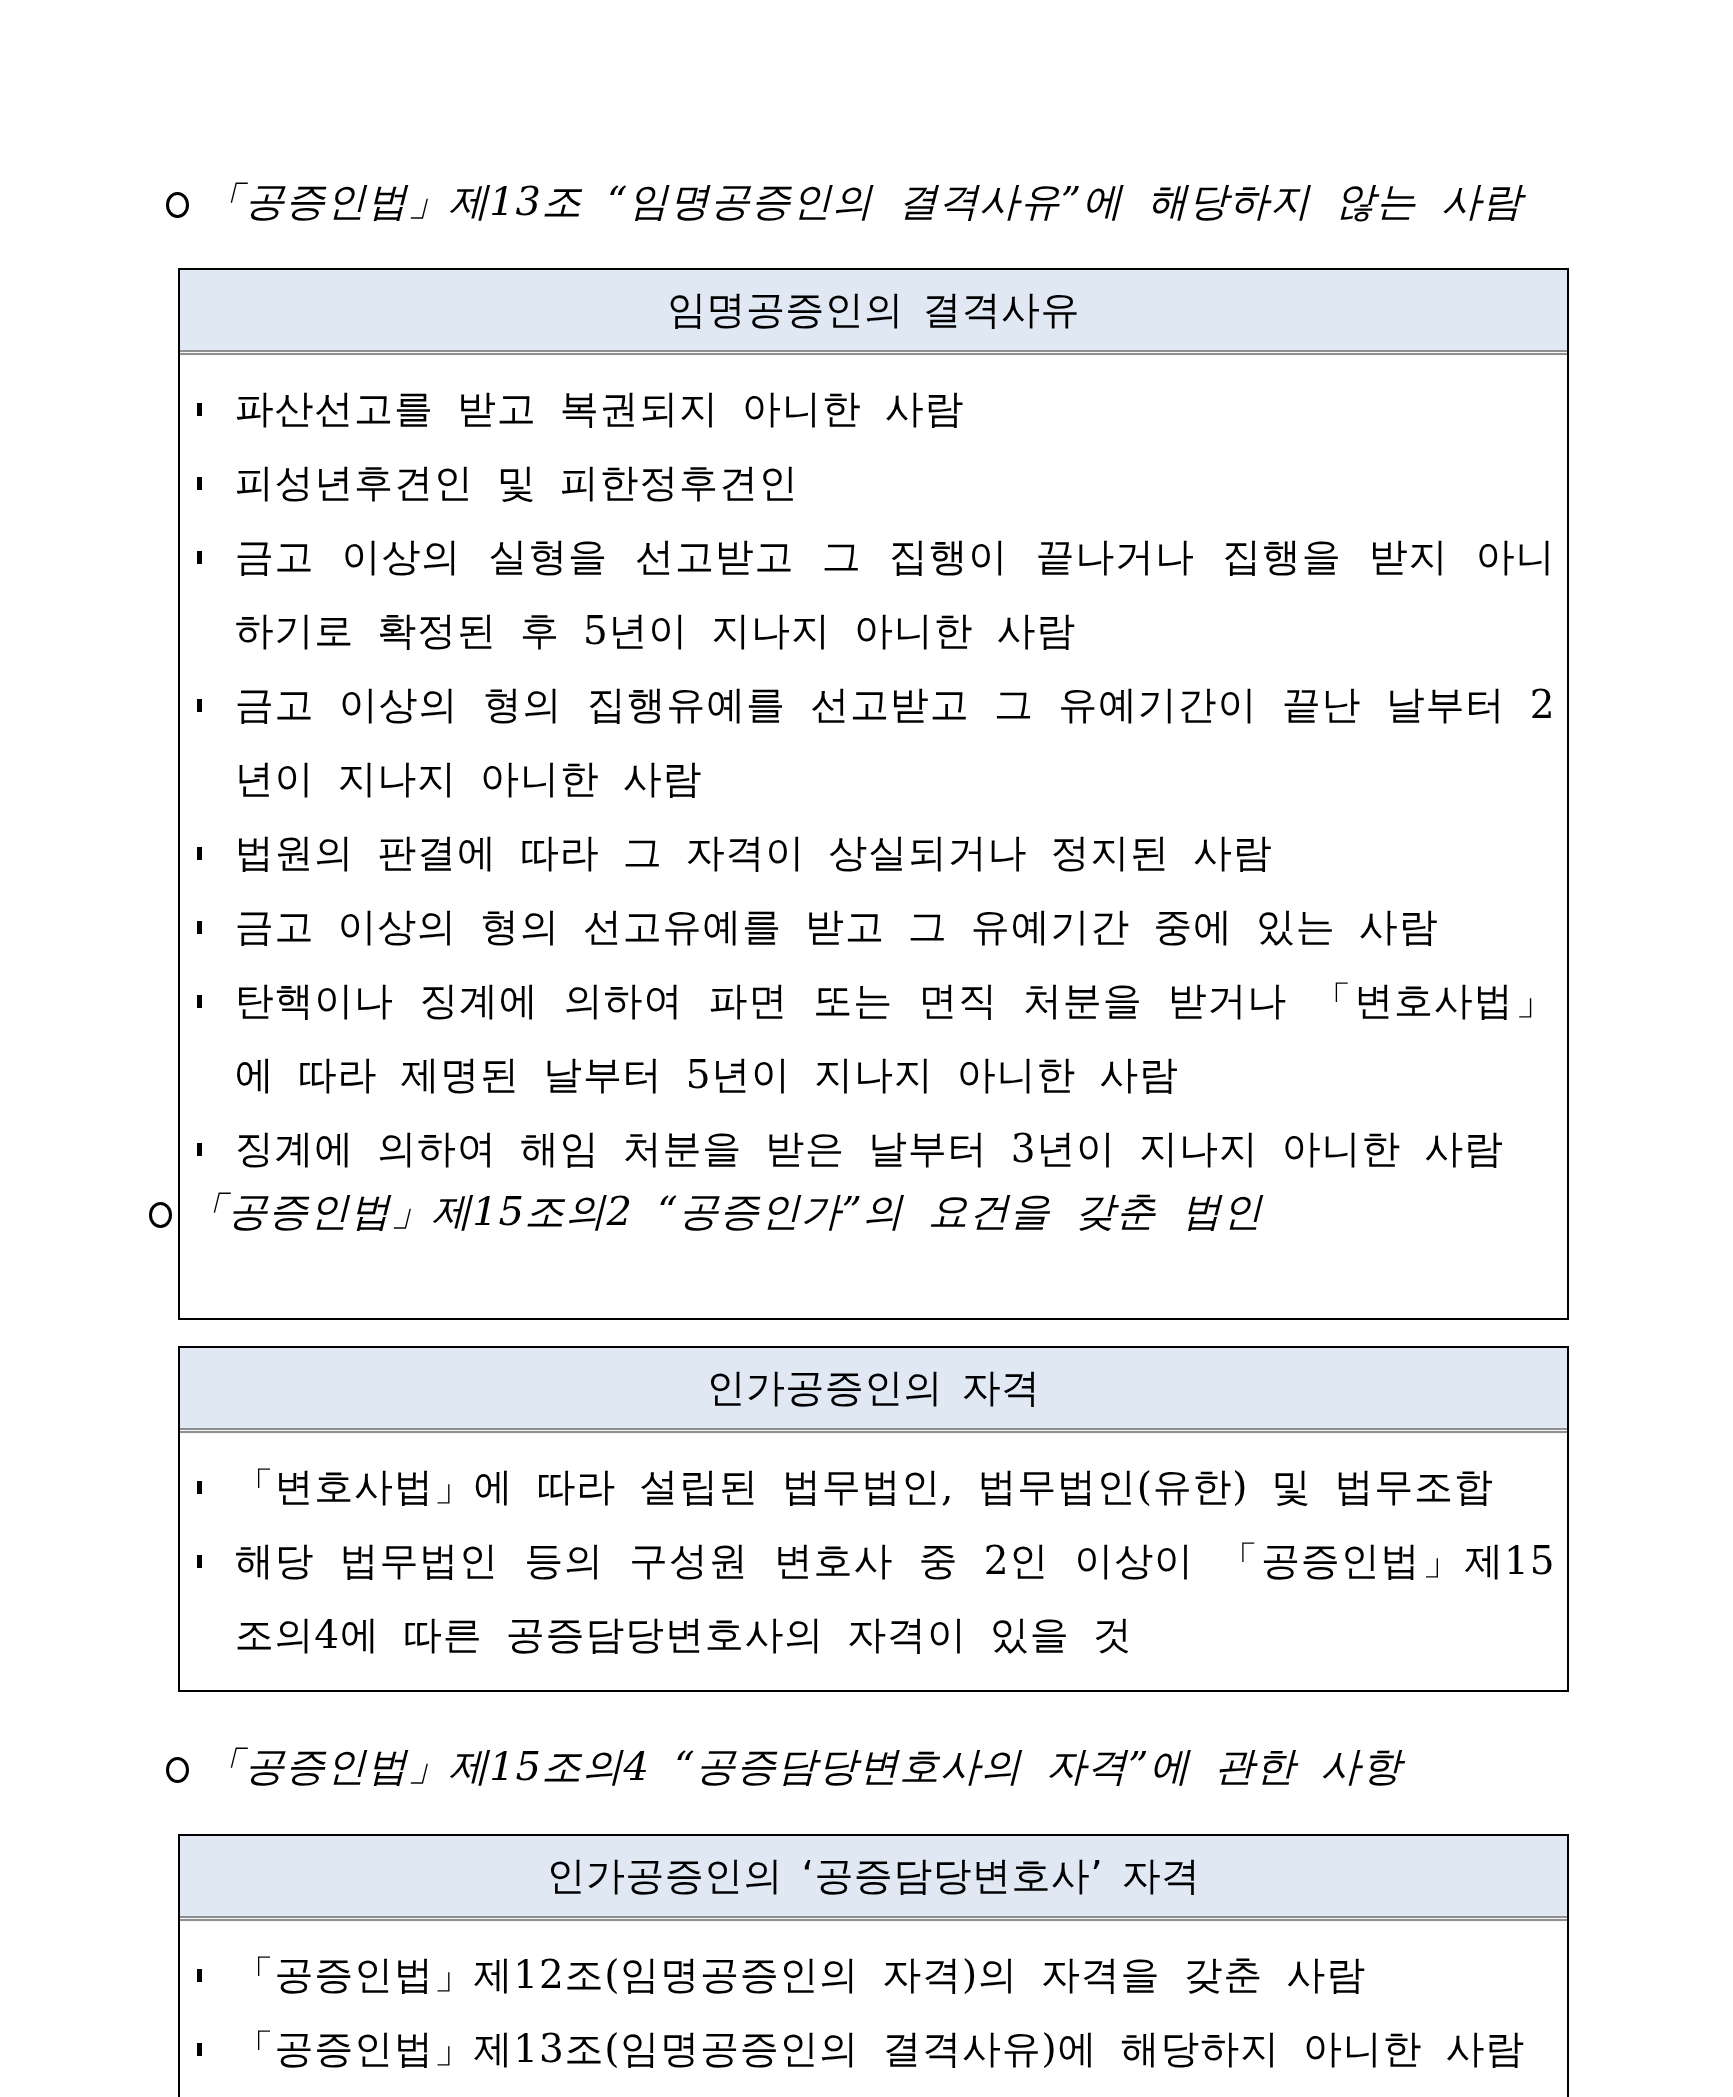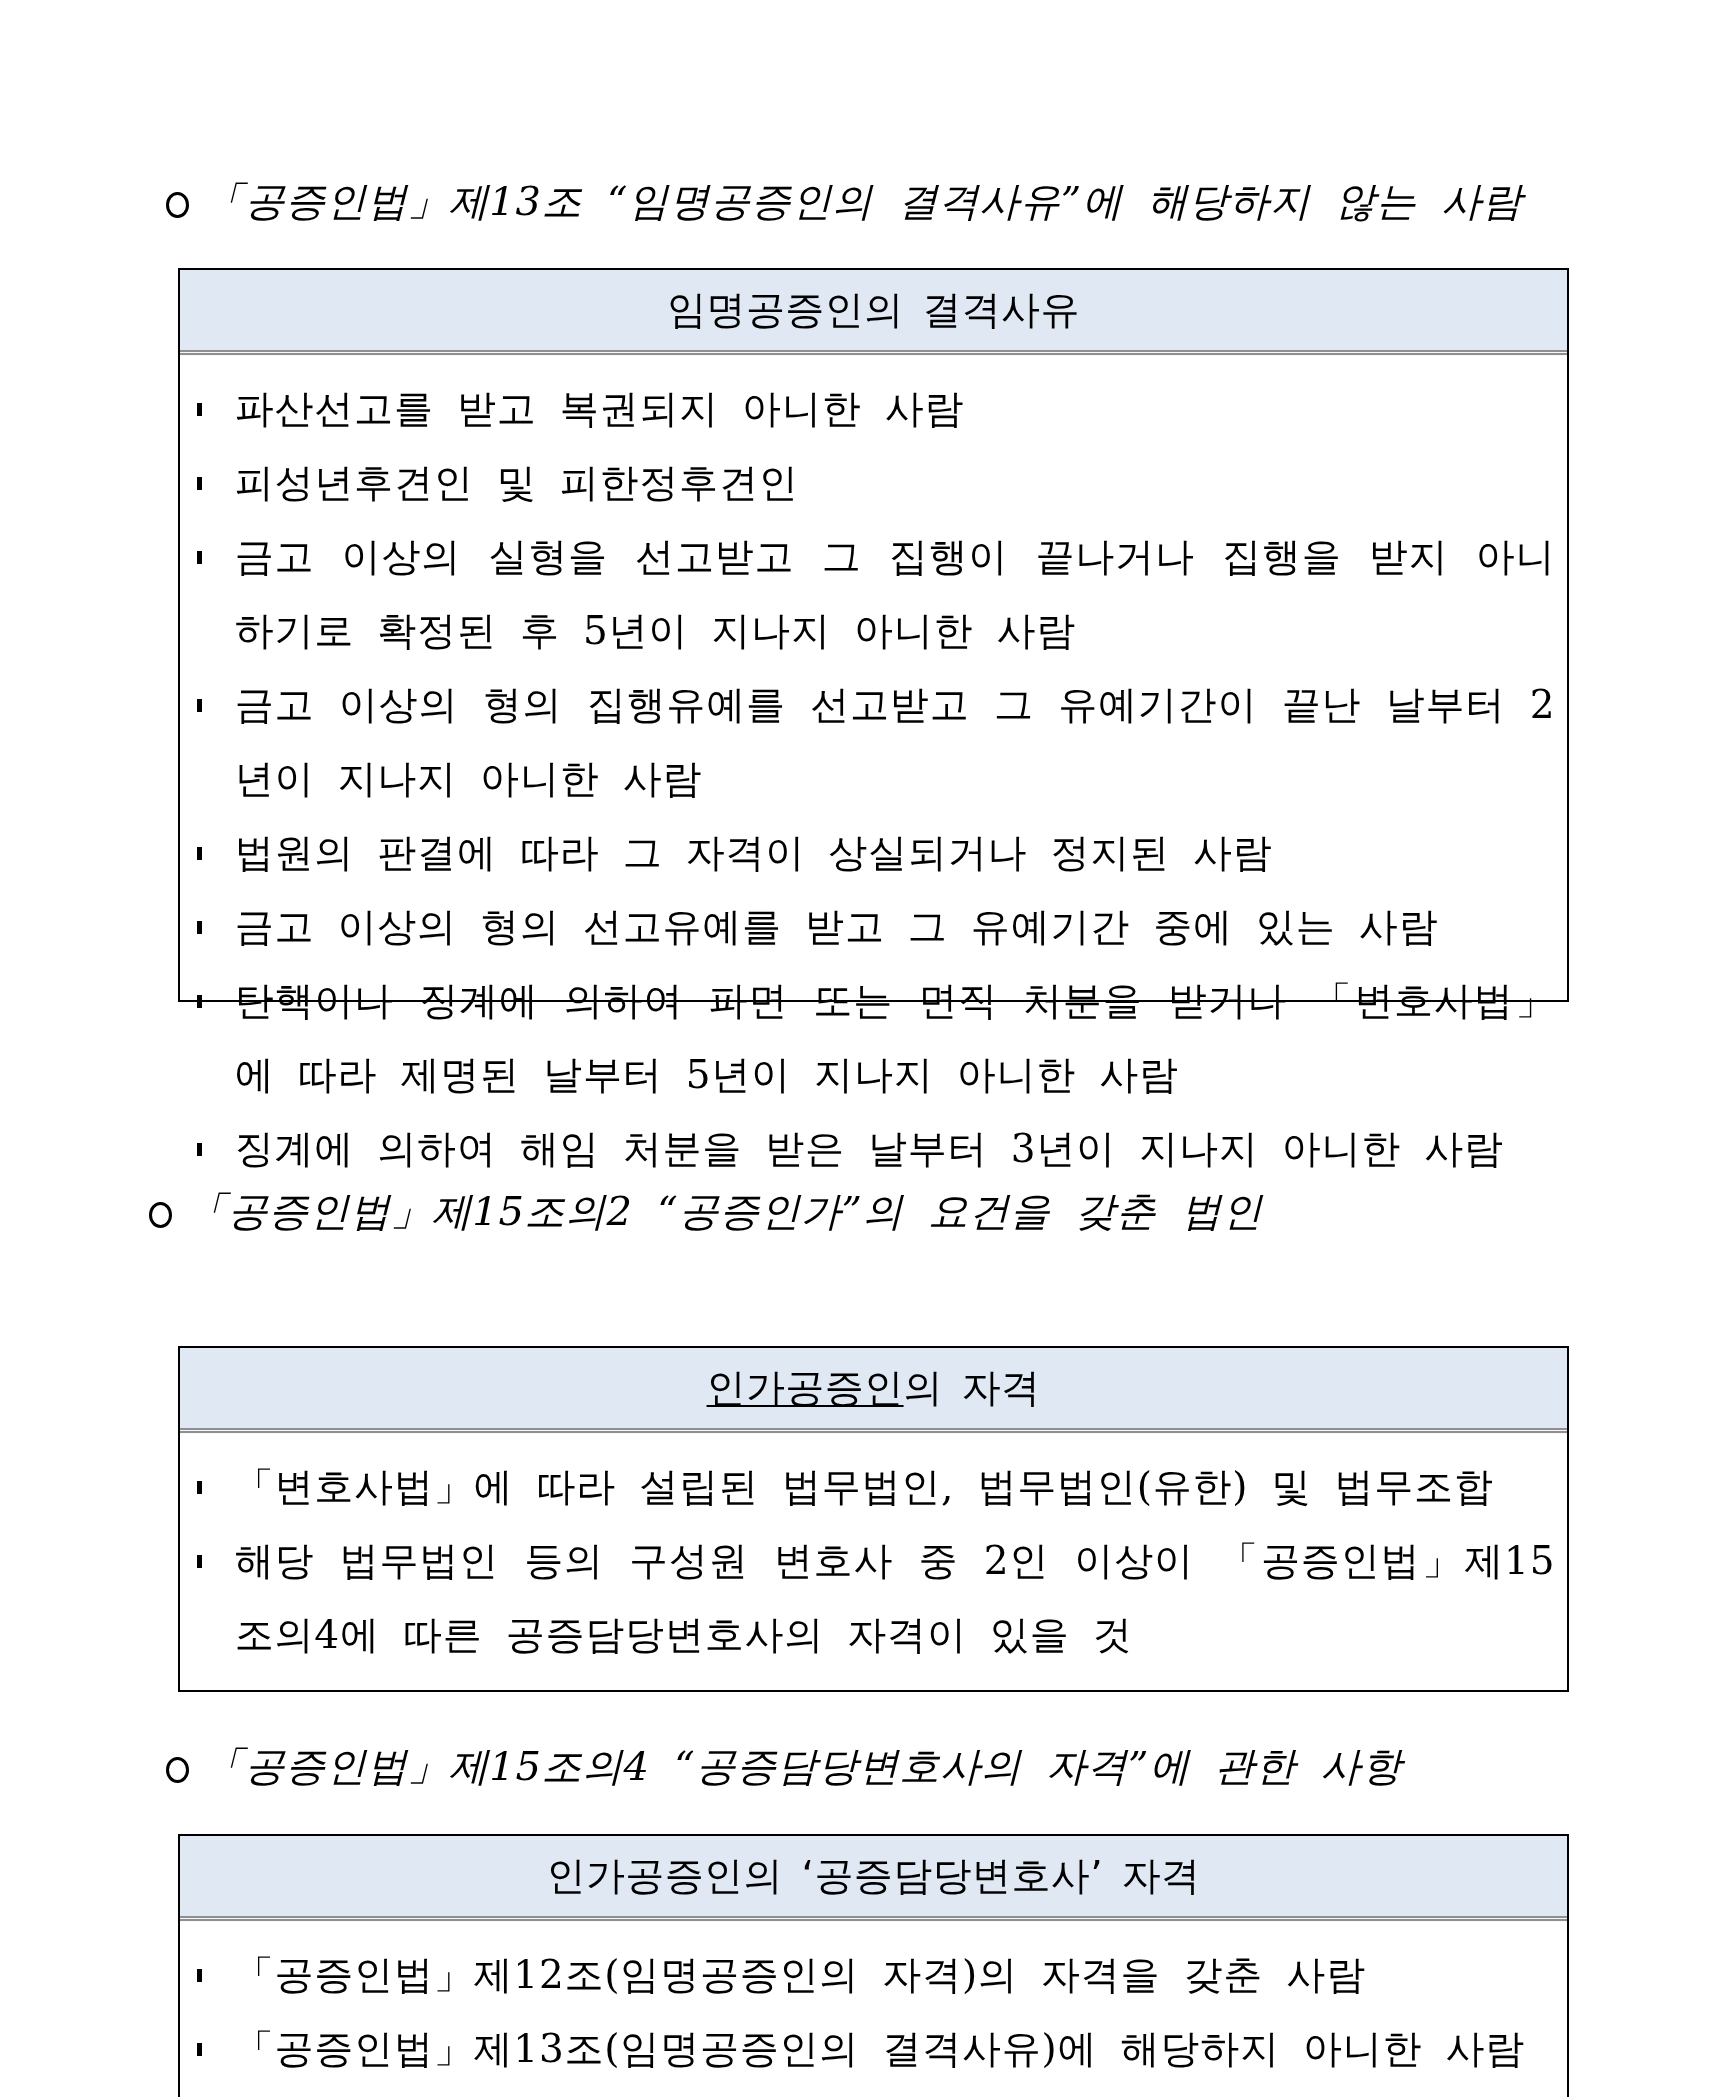--- a/index.html
+++ b/index.html
@@ -86,32 +86,32 @@
   }
   .item .bullet {
     position: absolute;
     left: 5px;
     top: 31px;
     width: 5px;
     height: 13.4px;
     background: #000;
   }
   .item-text { display: inline; }
-  .underline { text-decoration: underline; text-decoration-thickness: 2.1px; text-underline-offset: 4.2px; }
+  .underline { text-decoration-thickness: 2.1px; text-underline-offset: 4.2px; }
 </style>
 </head>
 <body>
 
 <div class="page">
 
   <div class="section-heading" style="left:166px; top:176px;">
     <span class="circle-marker"></span><span>「공증인법」제13조 “임명공증인의 결격사유”에 해당하지 않는 사람</span>
   </div>
 
-  <div class="box" style="top:268px; height:734px;">
+  <div class="box" style="top:268px; height:1052px;">
     <div class="box-header">
       <span>임명공증인의 결격사유</span>
     </div>
     <div class="box-rule"></div>
     <div class="box-body">
       <div class="item"><span class="bullet"></span><span class="item-text">파산선고를 받고 복권되지 아니한 사람</span></div>
       <div class="item"><span class="bullet"></span><span class="item-text">피성년후견인 및 피한정후견인</span></div>
       <div class="item"><span class="bullet"></span><span class="item-text">금고 이상의 실형을 선고받고 그 집행이 끝나거나 집행을 받지 아니하기로 확정된 후 5년이 지나지 아니한 사람</span></div>
       <div class="item"><span class="bullet"></span><span class="item-text">금고 이상의 형의 집행유예를 선고받고 그 유예기간이 끝난 날부터 2년이 지나지 아니한 사람</span></div>
       <div class="item"><span class="bullet"></span><span class="item-text">법원의 판결에 따라 그 자격이 상실되거나 정지된 사람</span></div>

